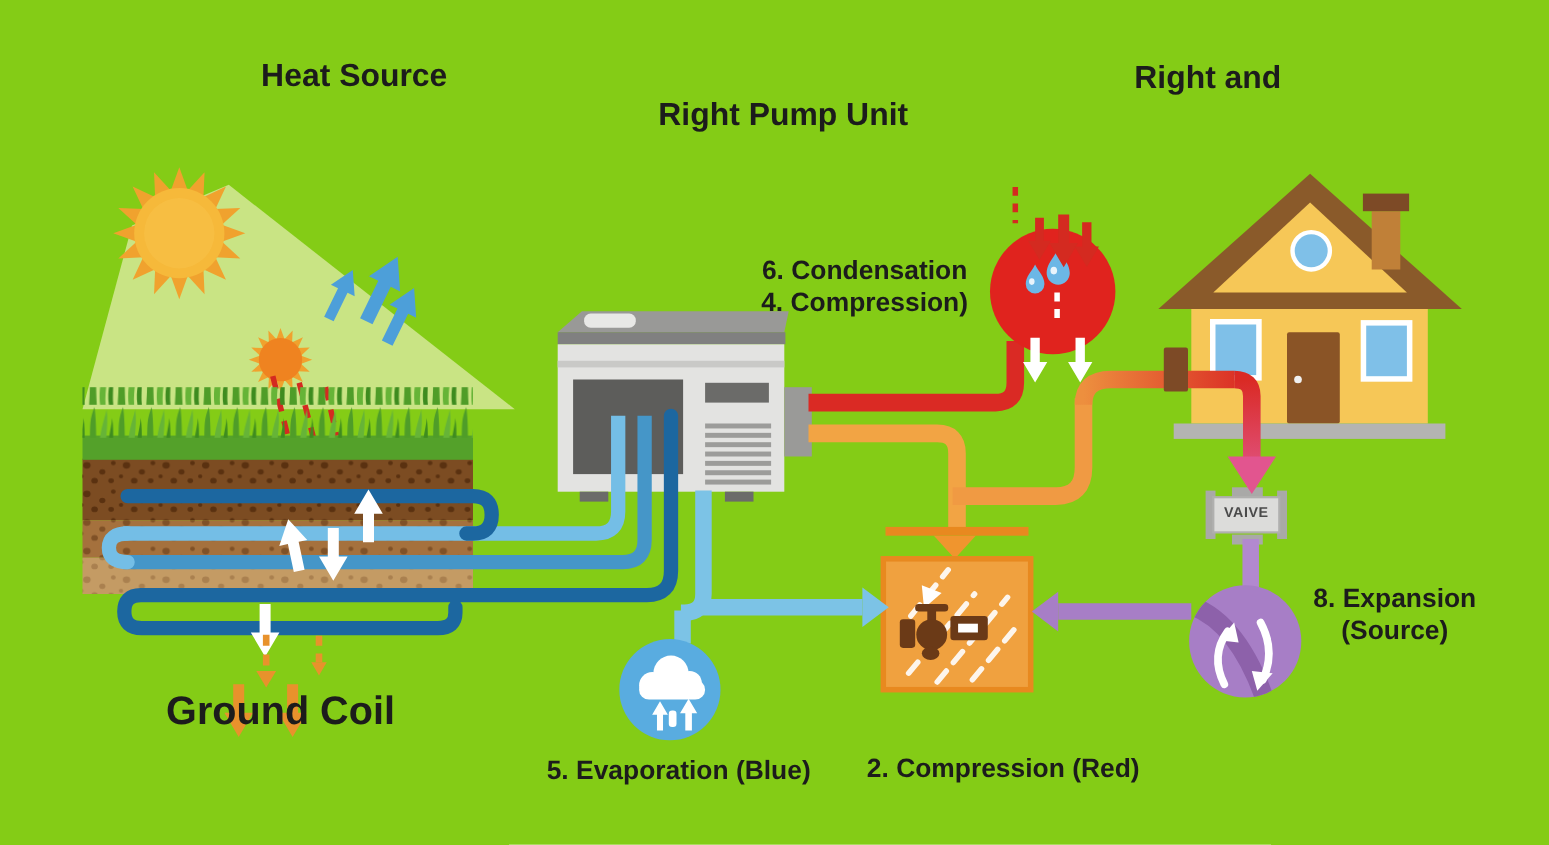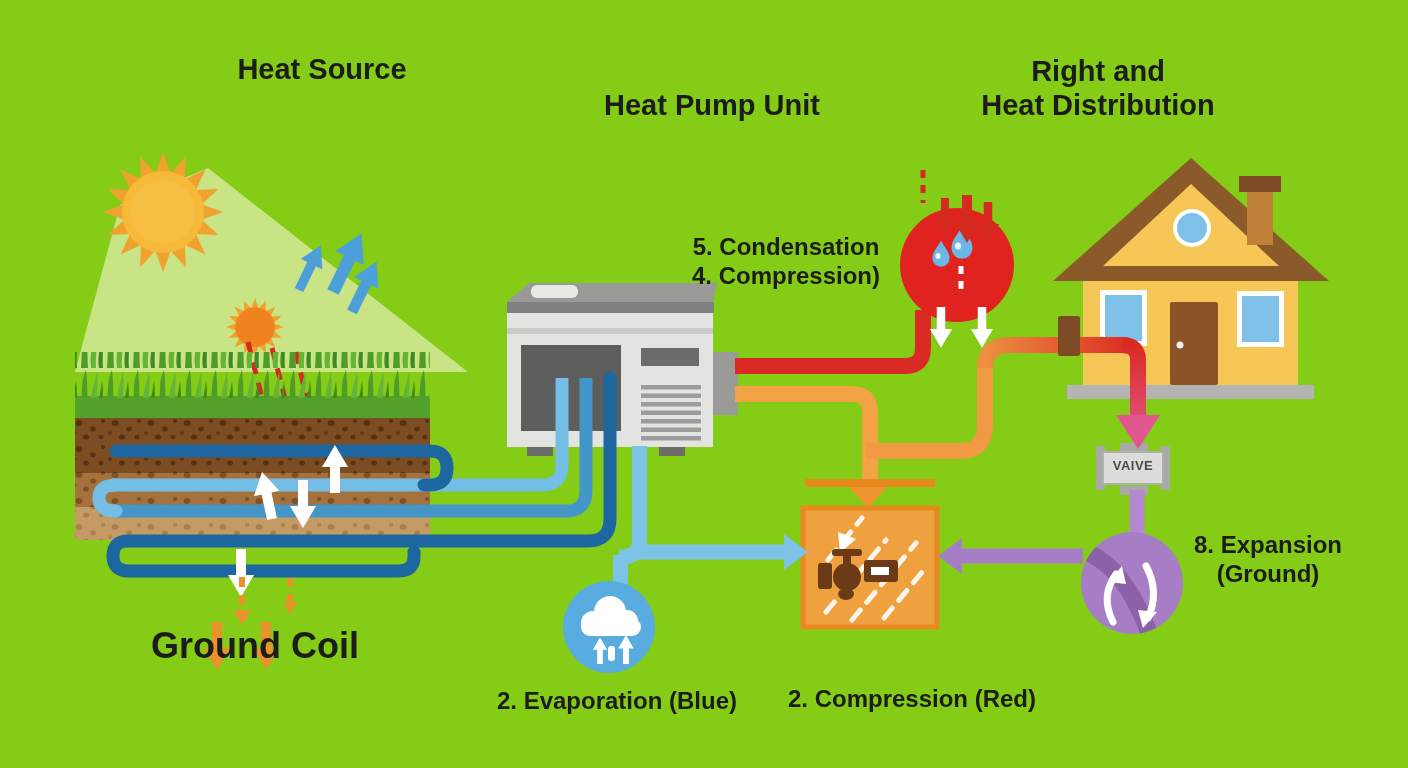--- a/index.html
+++ b/index.html
@@ -281,38 +281,37 @@
     <polygon points="1108,582 1122,566 1126,584" fill="#ffffff"></polygon>
     <path d="M 1146 566 Q 1160 592 1148 618" stroke="#ffffff" stroke-width="7" fill="none" stroke-linecap="round"></path>
     <polygon points="1138,610 1157,612 1143,628" fill="#ffffff"></polygon>
   </g>
 </svg>
 
 <div class="lbl t1" style="left:322px;top:52px;">
   <div>Heat Source</div>
 </div>
 
-<div class="lbl t1" style="left:712px;top:88px;">Heat Pump Unit</div>
+<div class="lbl t1" style="left:712px;top:88px;">Right Pump Unit</div>
 
 <div class="lbl t1" style="left:1098px;top:54px;">
   <div>Right and</div>
-  <div>Heat Distribution</div>
 </div>
 
 <div class="lbl t2" style="left:786px;top:232px;">
-  <div>5. Condensation</div>
+  <div>6. Condensation</div>
   <div>4. Compression)</div>
 </div>
 
 <div class="lbl t3" style="left:255px;top:629px;">Ground Coil</div>
 
-<div class="lbl t2" style="left:617px;top:686px;">2. Evaporation (Blue)</div>
+<div class="lbl t2" style="left:617px;top:686px;">5. Evaporation (Blue)</div>
 
 <div class="lbl t2" style="left:912px;top:684px;">2. Compression (Red)</div>
 
 <div class="lbl t2" style="left:1268px;top:530px;">
   <div>8. Expansion</div>
-  <div>(Ground)</div>
+  <div>(Source)</div>
 </div>
 
 <div class="valve-lbl">VAIVE</div>
 
 </div>
 
 </body></html>

